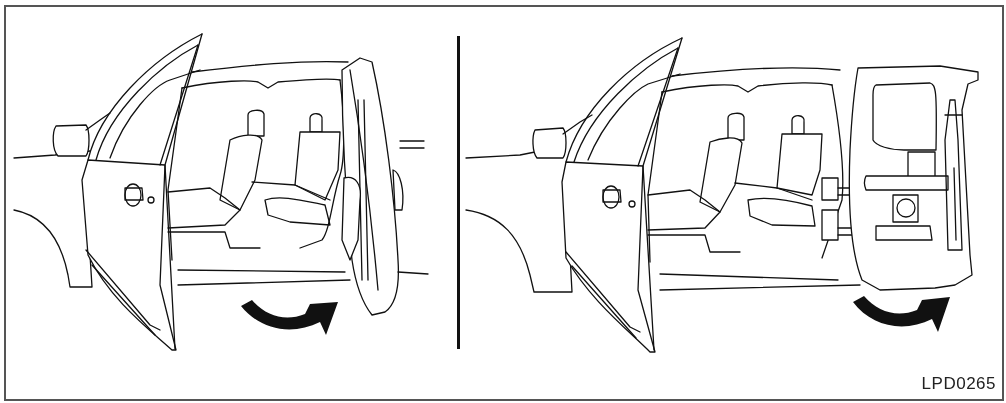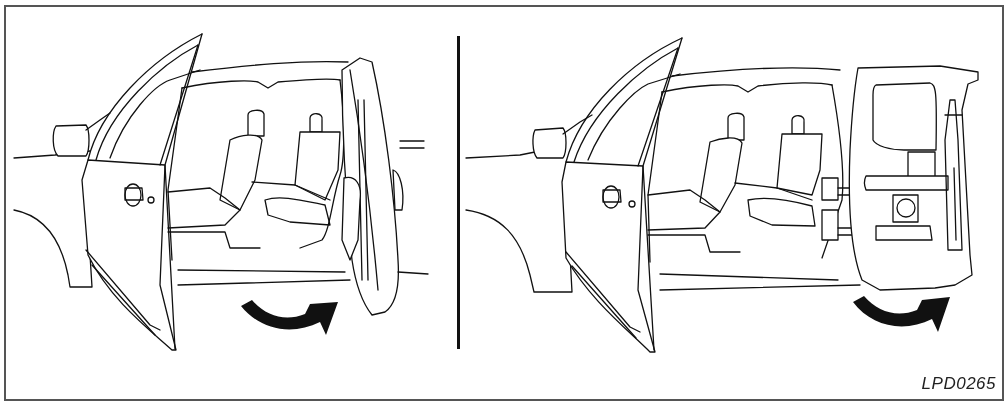--- a/index.html
+++ b/index.html
@@ -1,20 +1,20 @@
 <!DOCTYPE html>
 <html><head>
 <meta charset="utf-8">
 <style>
   html, body { margin: 0; padding: 0; background: #ffffff; }
   body { width: 1006px; height: 403px; position: relative; overflow: hidden; font-family: "Liberation Sans", sans-serif; }
   .frame { position: absolute; left: 4px; top: 5px; width: 996px; height: 392px; border: 2px solid #555555; box-sizing: content-box; }
   .art { position: absolute; left: 0; top: 0; width: 1006px; height: 403px; }
   .divider { position: absolute; left: 457px; top: 36px; width: 3px; height: 313px; background: #111111; }
-  .figure-id { position: absolute; right: 10px; bottom: 9px; font-size: 17px; color: #222222; letter-spacing: 0.5px; font-style: italic; }
+  .figure-id { position: absolute; right: 10px; bottom: 9px; font-size: 17px; color: #222222; letter-spacing: 0.5px; }
   svg .ln { fill: none; stroke: #111; stroke-width: 1.3; stroke-linejoin: round; stroke-linecap: round; }
   svg .fillw { fill: #fff; stroke: #111; stroke-width: 1.3; stroke-linejoin: round; }
   svg .arrow { fill: #111; stroke: none; }
 </style>
 </head>
 <body>
 
 <div class="frame"></div>
 
 <svg class="art" viewBox="0 0 1006 403">

